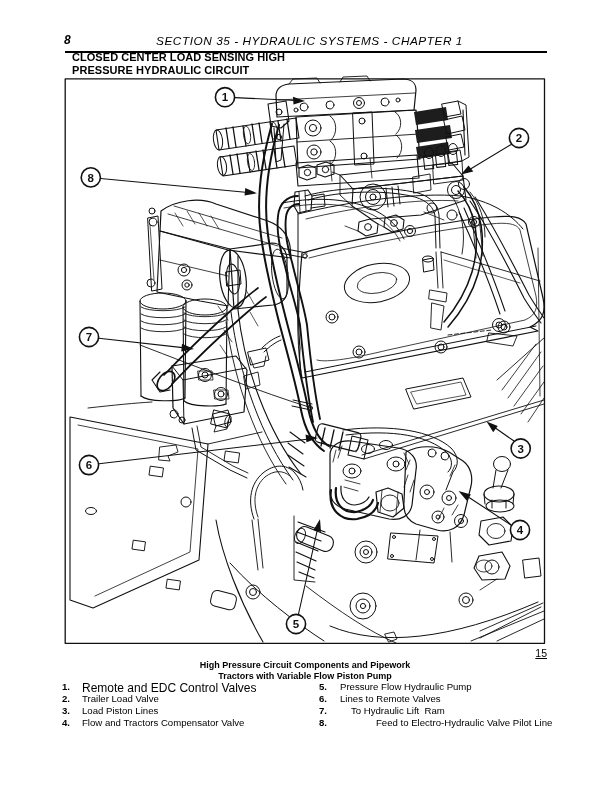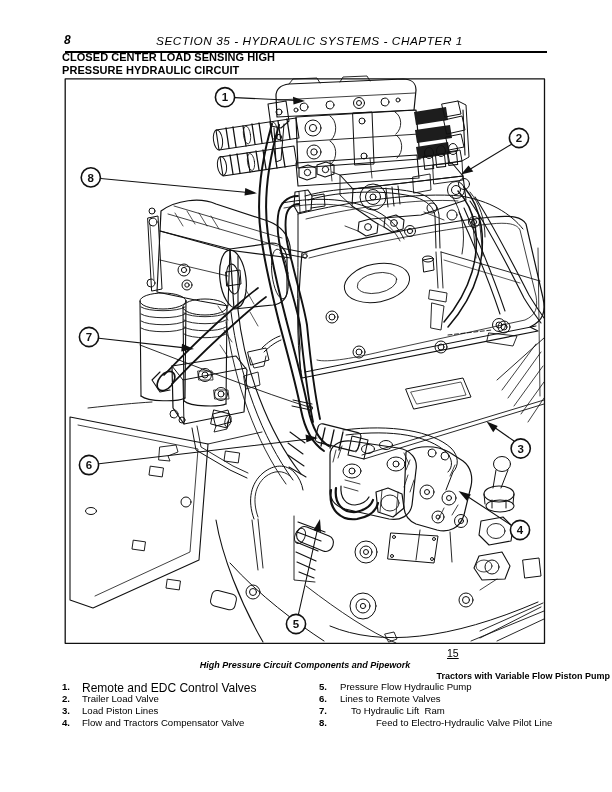--- a/index.html
+++ b/index.html
@@ -10,21 +10,21 @@
 </head>
 <body>
 <div id="page">
 
   <div class="abs" style="left:64px;top:32.5px;font-size:12px;font-weight:bold;font-style:italic;">8</div>
 
   <div class="abs" style="left:3.5px;top:33.5px;width:612px;text-align:center;font-size:11.8px;font-style:italic;letter-spacing:0.55px;">SECTION 35 - HYDRAULIC SYSTEMS - CHAPTER 1</div>
 
   <div class="abs" style="left:65px;top:51px;width:482px;height:1.9px;background:#000;"></div>
 
-  <div class="abs" style="left:62px;top:51.3px;font-size:11px;font-weight:bold;line-height:12.2px;letter-spacing:0.05px;">CLOSED CENTER LOAD SENSING HIGH<br>PRESSURE HYDRAULIC CIRCUIT</div>
+  <div class="abs" style="left:72px;top:51.3px;font-size:11px;font-weight:bold;line-height:12.2px;letter-spacing:0.05px;">CLOSED CENTER LOAD SENSING HIGH<br>PRESSURE HYDRAULIC CIRCUIT</div>
 
   <svg class="abs" style="left:0;top:0;" width="612" height="792" viewBox="0 0 612 792" fill="none" stroke="#111" stroke-width="1" stroke-linecap="round" stroke-linejoin="round">
 
     <rect x="65.2" y="78.9" width="479.3" height="564.4" fill="none" stroke="#111" stroke-width="1.3"></rect>
 
     <g>
       <path d="M276,96 C276,89 281,85 289,84 L403,79 C411,79 416,83 416,90 L414,110 L277,117 Z" stroke-width="1.2"></path>
       <path d="M278,100 L415,93" stroke-width="0.8"></path>
       <circle cx="359" cy="103" r="5.5"></circle>
         <circle cx="359" cy="103" r="2.5"></circle>
@@ -553,25 +553,25 @@
       <path d="M100.6,178.5 L248,192.5" stroke-width="1.1"></path>
       <path d="M257,193.3 L245.3,187.9 L244.5,195.5 Z" fill="#111" stroke="none"></path>
     </g>
 
     <g>
       <circle cx="90.8" cy="177.4" r="9.6" stroke-width="1.6" fill="#fff"></circle>
       <text x="90.8" y="181.6" font-size="11.5" font-weight="bold" text-anchor="middle" fill="#111" stroke="none">8</text>
     </g>
   </svg>
 
-  <div class="abs" style="left:447px;top:646.8px;width:100px;font-size:10.5px;text-decoration:underline;">15</div>
-
-  <div class="abs" style="left:0;top:659.8px;width:610px;text-align:center;font-size:9px;font-weight:bold;font-style:italic;">High Pressure Circuit Components and Pipework</div>
-
-  <div class="abs" style="left:0;top:670.6px;width:610px;text-align:right;font-size:9px;font-weight:bold;">Tractors with Variable Flow Piston Pump</div>
+  <div class="abs" style="left:447px;top:646.8px;width:100px;text-align:right;font-size:10.5px;text-decoration:underline;">15</div>
+
+  <div class="abs" style="left:0;top:659.8px;width:610px;text-align:center;font-size:9px;font-weight:bold;">High Pressure Circuit Components and Pipework</div>
+
+  <div class="abs" style="left:0;top:670.6px;width:610px;text-align:center;font-size:9px;font-weight:bold;">Tractors with Variable Flow Piston Pump</div>
 
   <div class="abs" style="left:62px;top:681px;font-size:9.6px;font-weight:bold;">1.</div>
   <div class="abs" style="left:82px;top:681px;font-size:12px;">Remote and EDC Control Valves</div>
 
   <div class="abs" style="left:62px;top:693px;font-size:9.6px;font-weight:bold;">2.</div>
   <div class="abs" style="left:82px;top:693px;font-size:9.6px;">Trailer Load Valve</div>
 
   <div class="abs" style="left:62px;top:705px;font-size:9.6px;font-weight:bold;">3.</div>
   <div class="abs" style="left:82px;top:705px;font-size:9.6px;">Load Piston Lines</div>
 

